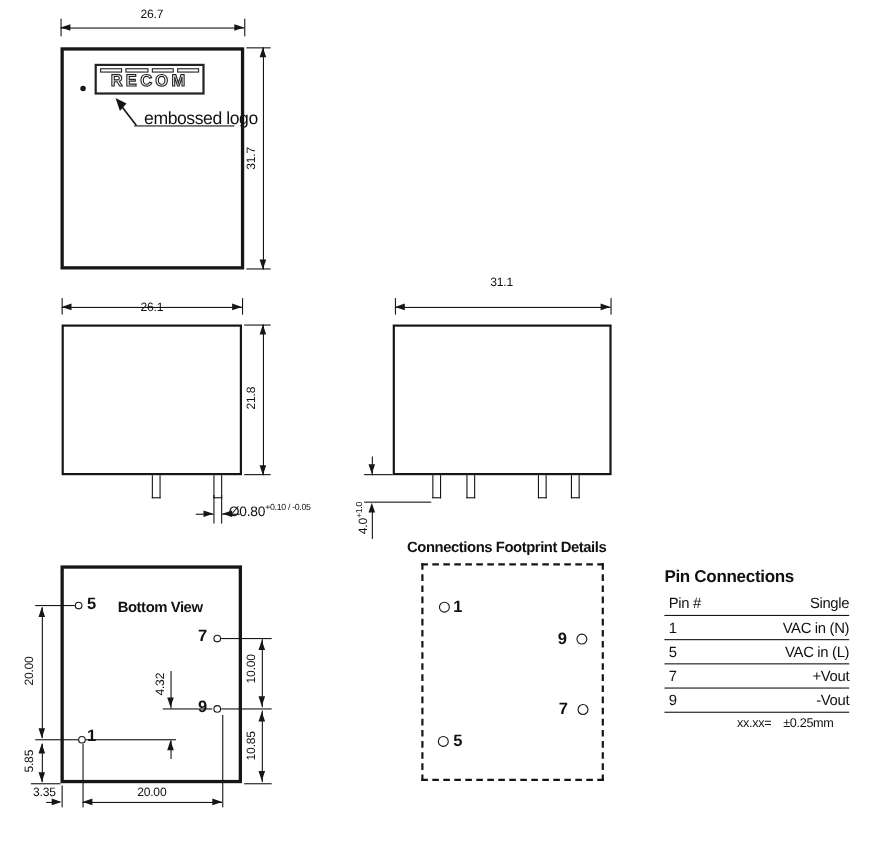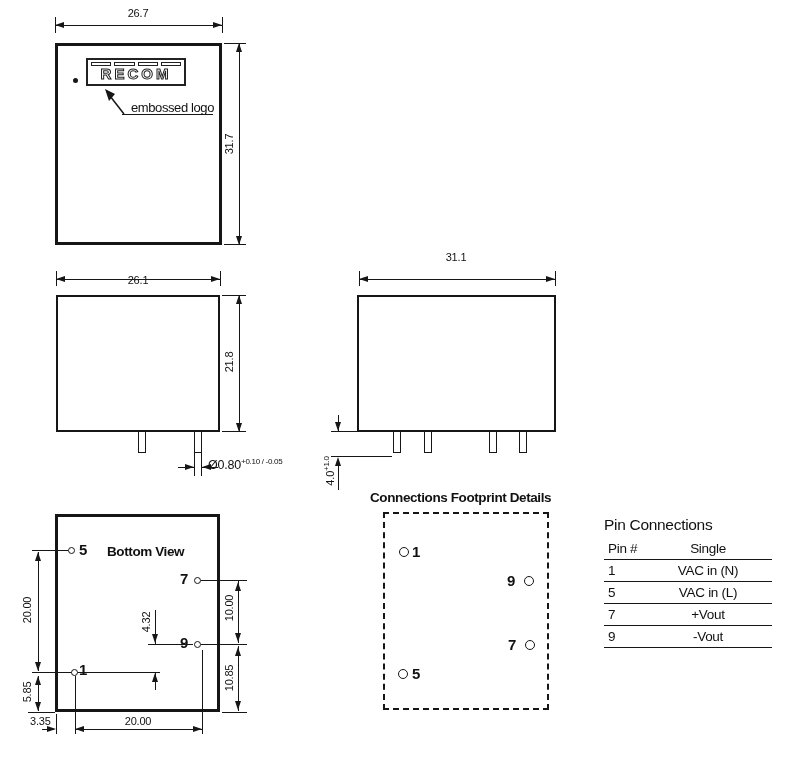--- a/index.html
+++ b/index.html
@@ -27,24 +27,24 @@
   .ar{border-top:3px solid transparent;border-bottom:3px solid transparent;border-left:9px solid #161616}
   sup{font-size:8px;vertical-align:super;letter-spacing:-0.3px}
   i{display:block;font-style:normal}
   .logo{position:absolute;left:86px;top:58px;width:100px;height:28px;border:2px solid #222;background:#fff;
         display:flex;flex-direction:column;justify-content:flex-start;padding:2px 3px 0}
   .logo-bars{display:flex;gap:3px;width:100%}
   .logo-bars i{height:4px;flex:1;border:1px solid #222;background:#fff}
   .logo-text{font-size:15px;font-weight:bold;letter-spacing:3px;line-height:16px;text-align:center;color:#fff;
              -webkit-text-stroke:1px #222}
   #pin-table{position:absolute;left:604px;top:516px;width:168px}
-  .pt-title{font-size:15.5px;font-weight:normal;letter-spacing:-0.3px;margin-bottom:4px}
+  .pt-title{font-size:15.5px;font-weight:bold;letter-spacing:-0.3px;margin-bottom:4px}
   .trow{display:flex;align-items:center;height:22px;border-bottom:1.5px solid #161616;font-size:13.5px;letter-spacing:-0.3px}
   .trow .c1{width:40px;padding-left:4px}
-  .trow .c2{flex:1;text-align:center}
+  .trow .c2{flex:1;text-align:right}
   .tol{display:flex;height:20px;align-items:center;font-size:11.5px;letter-spacing:-0.3px}
   .tol .tl{width:66px}
   .tol .tk{width:42px}
   .tol1{margin-top:3px}
 </style>
 </head>
 <body>
 
 <div id="canvas">
 
@@ -62,21 +62,21 @@
       <div class="logo-bars">
           <i></i>
           <i></i>
           <i></i>
           <i></i>
         </div>
       <div class="logo-text">RECOM</div>
     </div>
     <i style="position:absolute;left:73px;top:78px;width:5px;height:5px;background:#161616;border-radius:50%"></i>
 
-    <span class="t" style="left:131px;top:100px;font-size:13px;letter-spacing:-0.4px">embossed logo</span>
+    <span class="t" style="left:131px;top:100px;font-size:16px;letter-spacing:-0.4px">embossed logo</span>
     <i class="hl" style="left:122px;top:114px;width:91px"></i>
     <svg style="position:absolute;left:102px;top:88px" width="32" height="30">
       <line x1="22" y1="26" x2="8" y2="8" stroke="#161616" stroke-width="1.5"></line>
       <polygon points="3,1 13,6 7,13" fill="#161616"></polygon>
     </svg>
 
     <i class="hl" style="left:224px;top:43px;width:22px"></i>
     <i class="hl" style="left:224px;top:244px;width:22px"></i>
     <i class="vl" style="left:239px;top:43px;height:202px"></i>
     <i class="au" style="left:236px;top:43px"></i>
@@ -221,15 +221,20 @@
       <span class="c2">VAC in (L)</span>
     </div>
     <div class="trow">
       <span class="c1">7</span>
       <span class="c2">+Vout</span>
     </div>
     <div class="trow">
       <span class="c1">9</span>
       <span class="c2">-Vout</span>
     </div>
+    <div class="tol">
+      <span class="tl"></span>
+      <span class="tk">xx.xx=</span>
+      <span>±0.25mm</span>
+    </div>
   </div>
 
 </div>
 
 </body></html>

